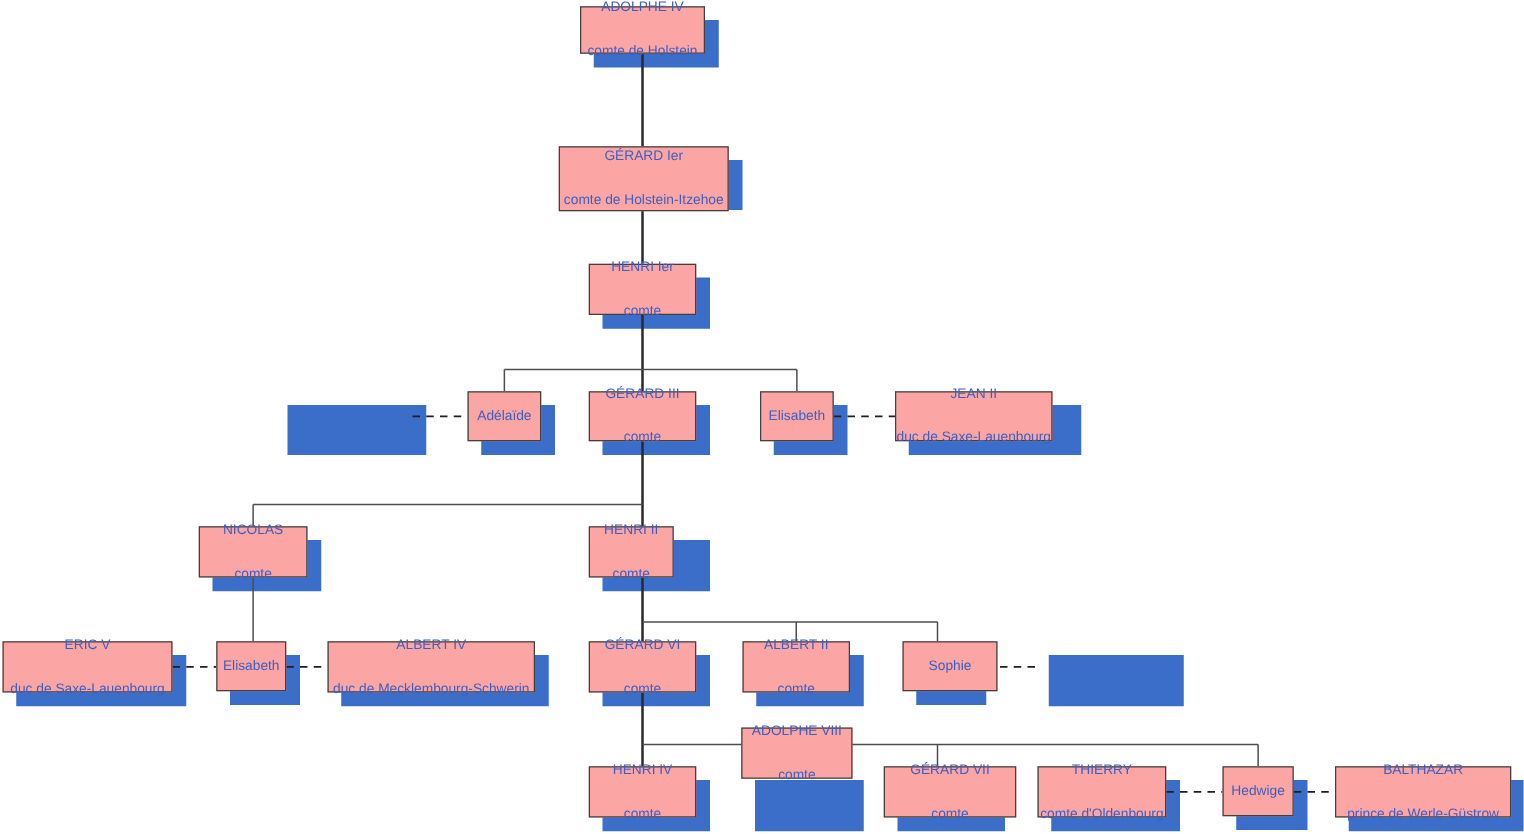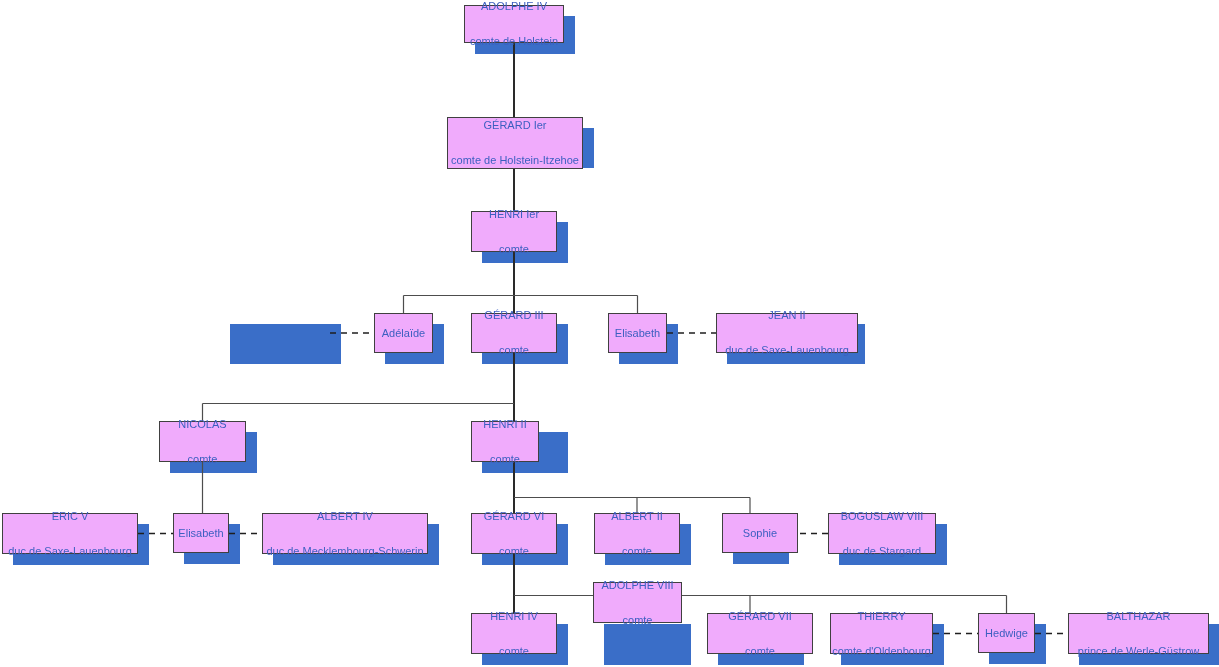--- a/index.html
+++ b/index.html
@@ -13,21 +13,21 @@
   #shadow-layer{position:absolute;inset:0;z-index:0;}
   .shadow{
     position:absolute;
     background:#3a6ec8;
   }
   #connector-svg{position:absolute;left:0;top:0;z-index:1;}
   .node{
     position:absolute;
     z-index:2;
     box-sizing:border-box;
-    background:#f0abfc;
+    background:#fca5a5;
     border:1.5px solid #404040;
     display:flex;
     flex-direction:column;
     align-items:center;
     justify-content:center;
     text-align:center;
     color:#3c5fc0;
     font-size:11px;
     line-height:15px;
     white-space:nowrap;
@@ -126,21 +126,21 @@
 
   <div class="node" style="left:471px;top:313px;width:86px;height:40px">
     <span class="nm">GÉRARD III</span>
     <span class="tt">comte</span>
   </div>
 
   <div class="node" style="left:608px;top:313px;width:59px;height:40px">
     <span class="nm">Elisabeth</span>
   </div>
 
-  <div class="node" style="left:716px;top:313px;width:142px;height:40px">
+  <div class="node" style="left:716px;top:313px;width:126px;height:40px">
     <span class="nm">JEAN II</span>
     <span class="tt">duc de Saxe-Lauenbourg</span>
   </div>
 
   <div class="node" style="left:159px;top:421px;width:87px;height:41px">
     <span class="nm">NICOLAS</span>
     <span class="tt">comte</span>
   </div>
 
   <div class="node" style="left:471px;top:421px;width:68px;height:41px">
@@ -169,24 +169,20 @@
 
   <div class="node" style="left:594px;top:513px;width:86px;height:41px">
     <span class="nm">ALBERT II</span>
     <span class="tt">comte</span>
   </div>
 
   <div class="node" style="left:722px;top:513px;width:76px;height:40px">
     <span class="nm">Sophie</span>
   </div>
 
-  <div class="node" style="left:828px;top:513px;width:108px;height:41px">
-    <span class="nm">BOGUSLAW VIII</span>
-    <span class="tt">duc de Stargard</span>
-  </div>
 
   <div class="node" style="left:471px;top:613px;width:86px;height:41px">
     <span class="nm">HENRI IV</span>
     <span class="tt">comte</span>
   </div>
 
   <div class="node" style="left:593px;top:582px;width:89px;height:41px">
     <span class="nm">ADOLPHE VIII</span>
     <span class="tt">comte</span>
   </div>

